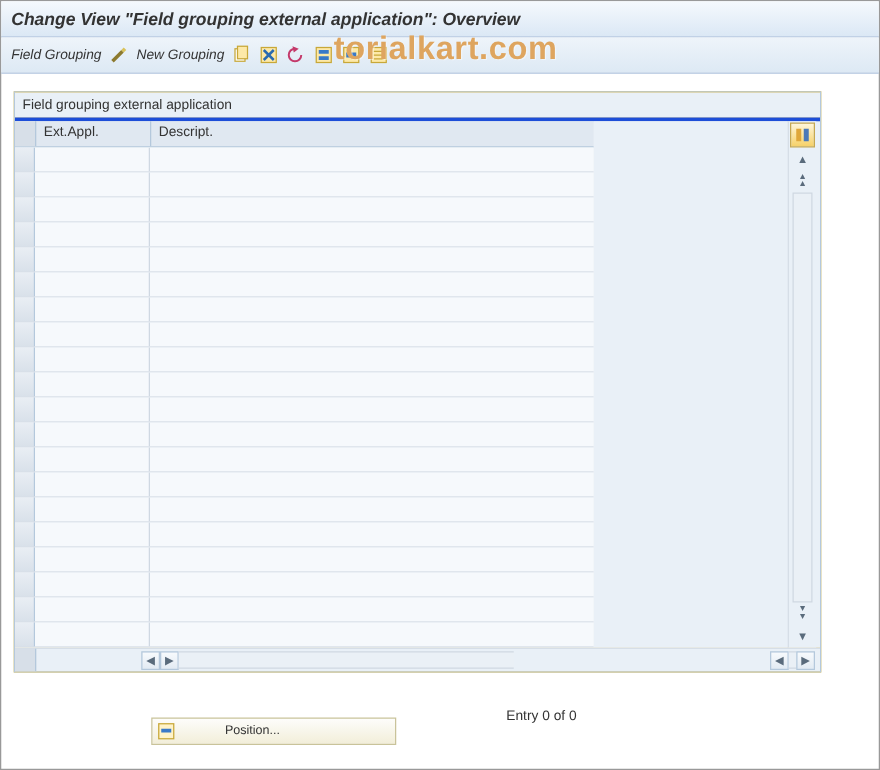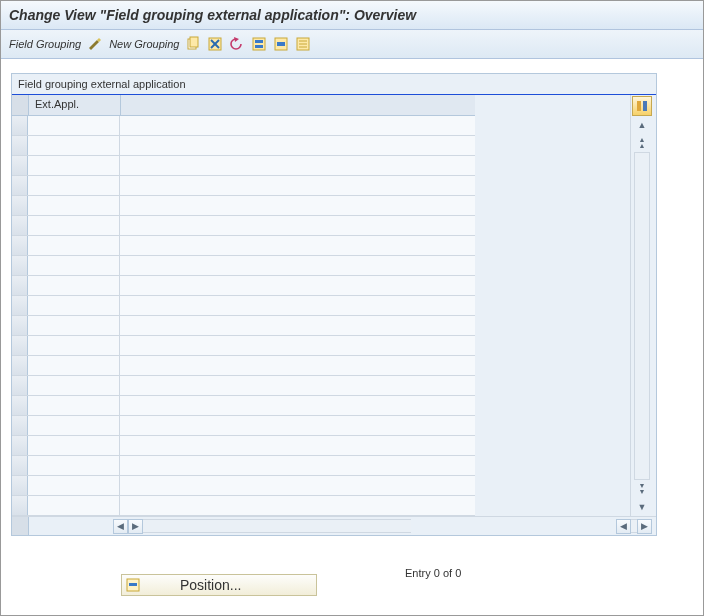--- a/index.html
+++ b/index.html
@@ -80,21 +80,21 @@
   .group-label {
     background: #e9f0f7;
     padding: 4px 6px;
     font-size: 11px;
     color: #333;
   }
 
   .grid-area {
     display: flex;
     background: #e9f0f7;
-    border-top: 1px solid #1d4ed8;
+    border-top: 3px solid #1d4ed8;
     position: relative;
   }
 
   .grid-table-wrap {
     display: flex;
     flex-direction: column;
     width: 463px;
   }
   .grid-header {
     display: flex;
@@ -221,21 +221,21 @@
     padding-left: 120px;
     gap: 88px;
   }
   .position-btn {
     width: 190px;
     height: 20px;
     background: linear-gradient(#fdfdfb,#f2eed9);
     border: 1px solid #c9c39a;
     display:flex;
     align-items:center;
-    font-size:14px;
+    font-size:10px;
     color:#333;
     cursor:pointer;
     padding-left:4px;
     gap: 40px;
     margin-top: 23px;
   }
   .position-btn .picon{
     width:14px;height:14px;
     display:inline-flex;align-items:center;justify-content:center;
   }
@@ -300,31 +300,33 @@
     <span class="tb-icon">
       <svg width="16" height="16">
           <rect x="2" y="2" width="12" height="12" fill="#fde9a8" stroke="#c8a838"></rect>
           <line x1="4" y1="5" x2="12" y2="5" stroke="#c8a838"></line>
           <line x1="4" y1="8" x2="12" y2="8" stroke="#c8a838"></line>
           <line x1="4" y1="11" x2="12" y2="11" stroke="#c8a838"></line>
         </svg>
     </span>
   </div>
 
+  <div class="watermark">torialkart.com</div>
 
   <div class="content">
     <div class="group-box">
       <div class="group-label">Field grouping external application</div>
 
       <div class="grid-area">
 
         <div class="grid-table-wrap">
           <div class="grid-header">
             <div class="rowsel-h"></div>
             <div class="hcell col1">Ext.Appl.</div>
+            <div class="hcell col2">Descript.</div>
           </div>
           <div class="grid-body" id="grid-body">
               <div class="row">
                 <div class="rowselector"></div>
                 <div class="cell c1"></div>
                 <div class="cell c2"></div>
               </div>
               <div class="row">
                 <div class="rowselector"></div>
                 <div class="cell c1"></div>

